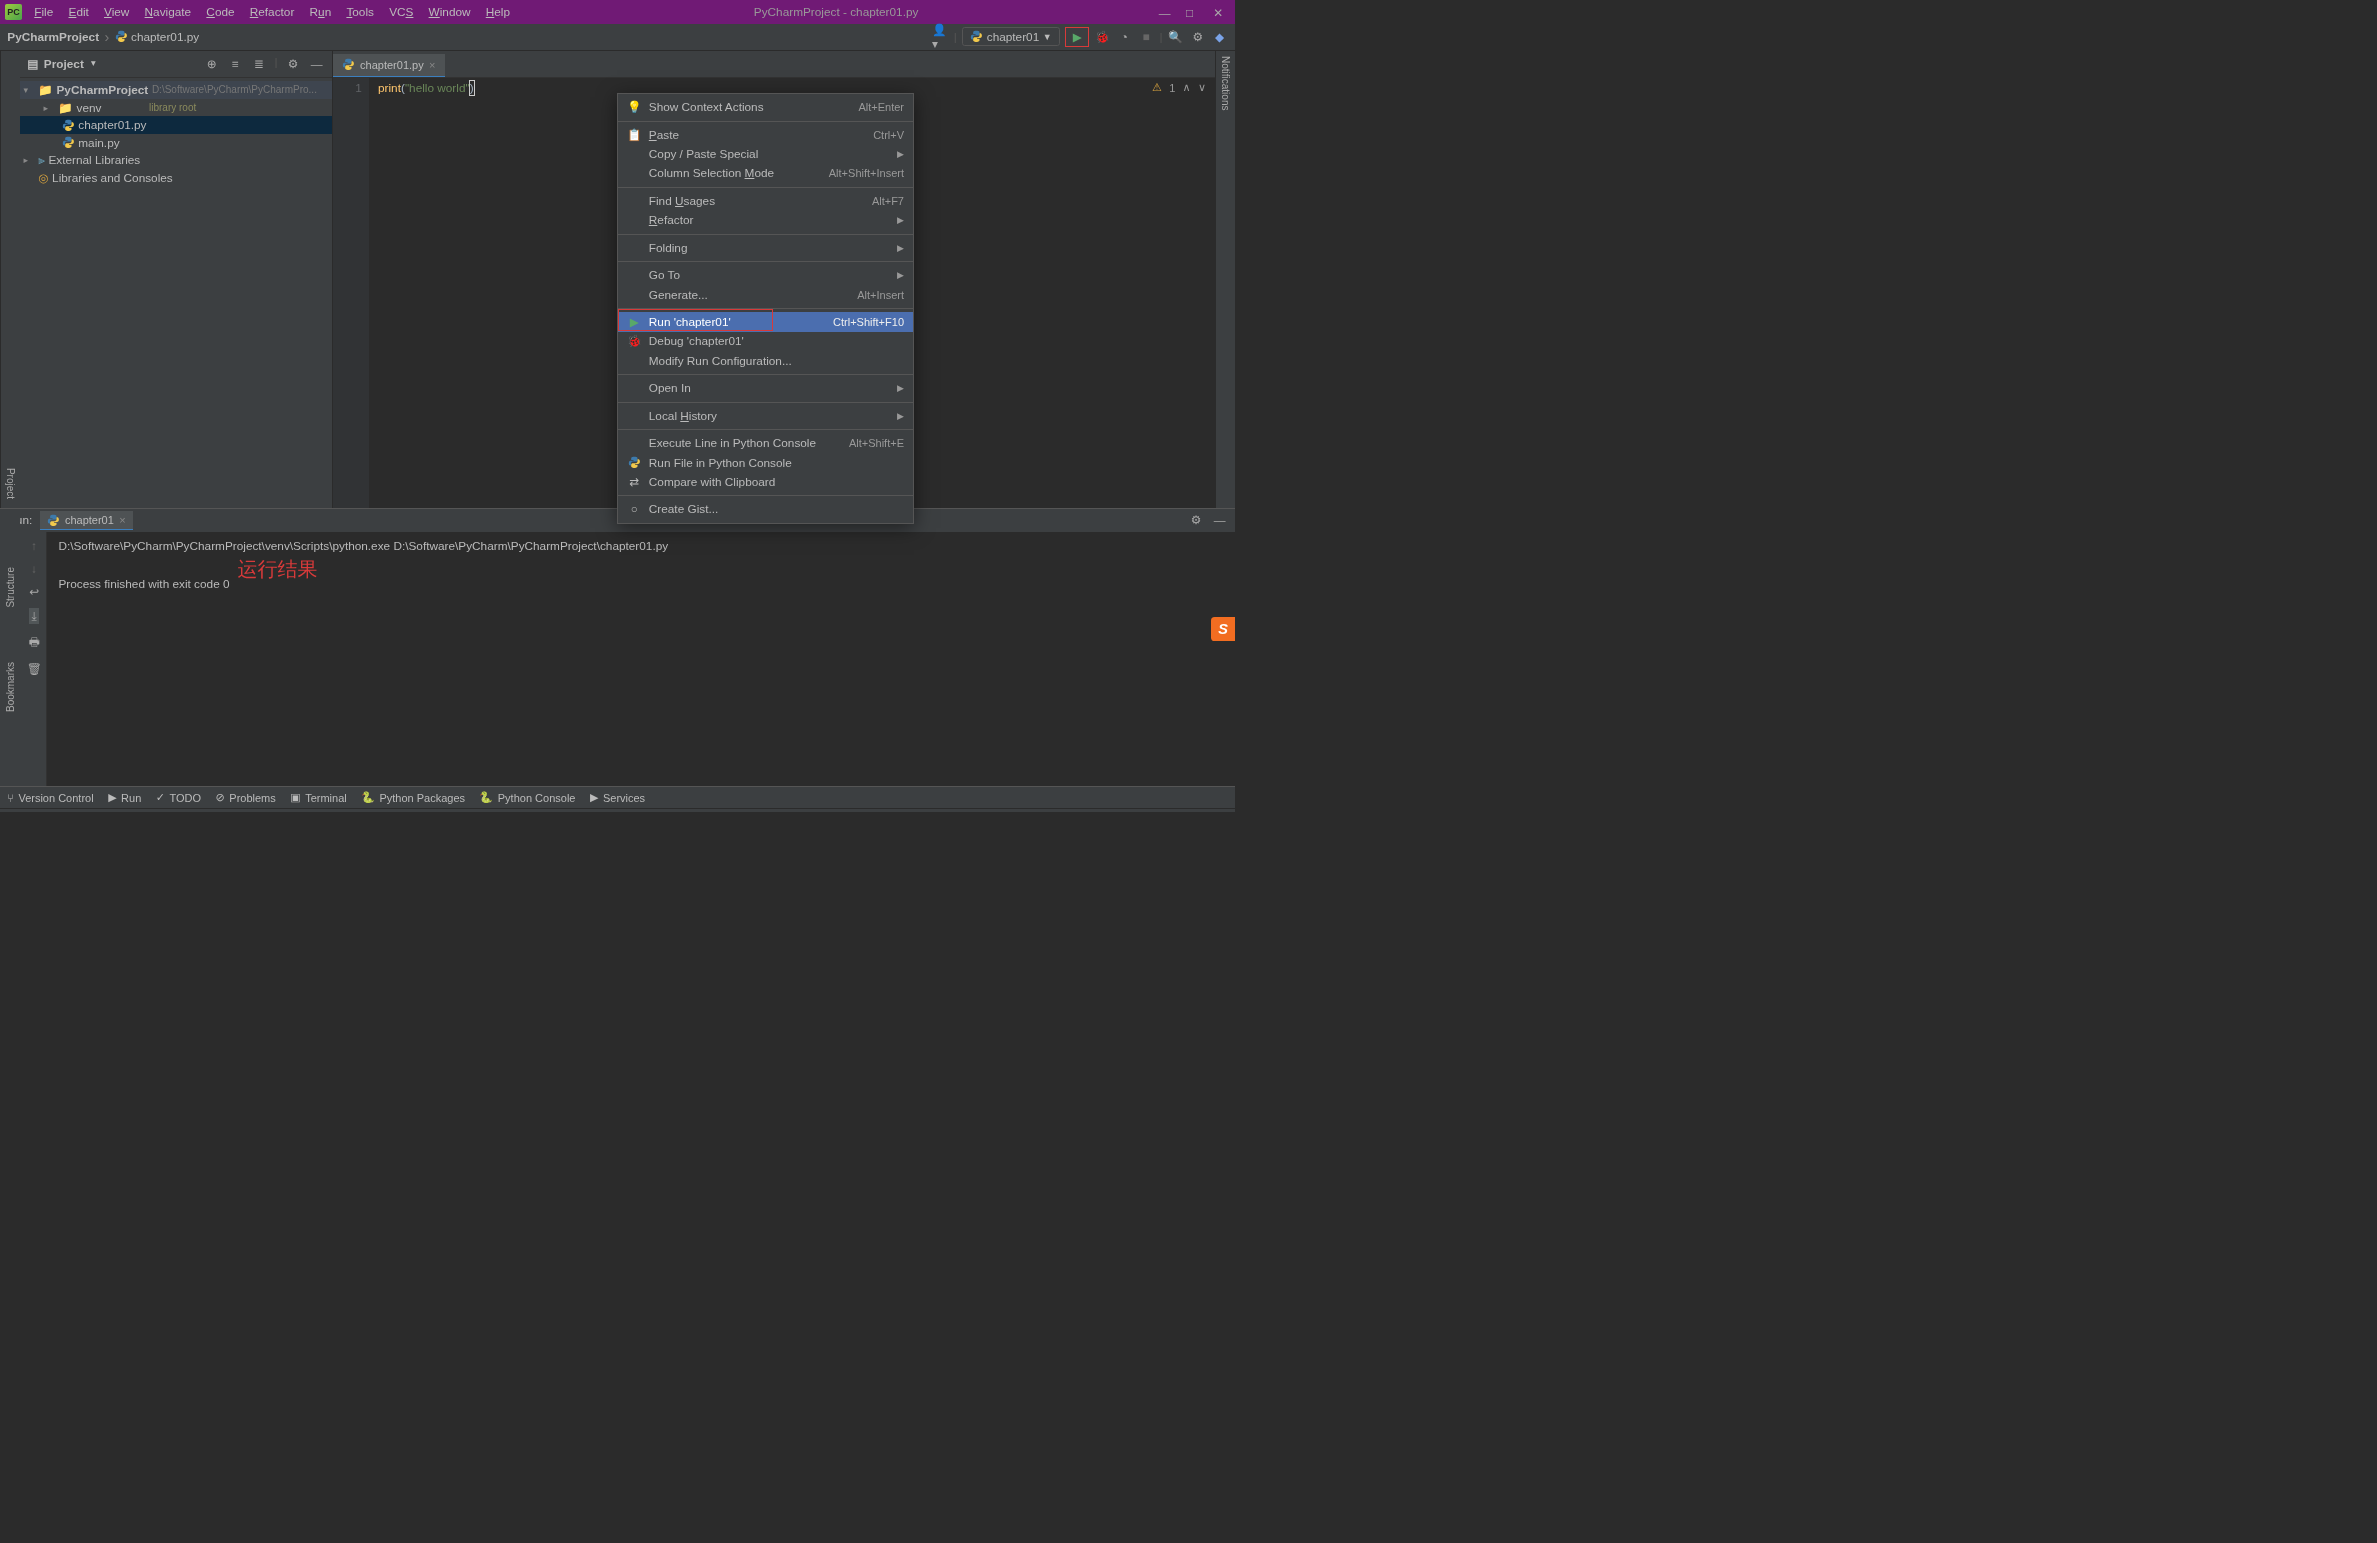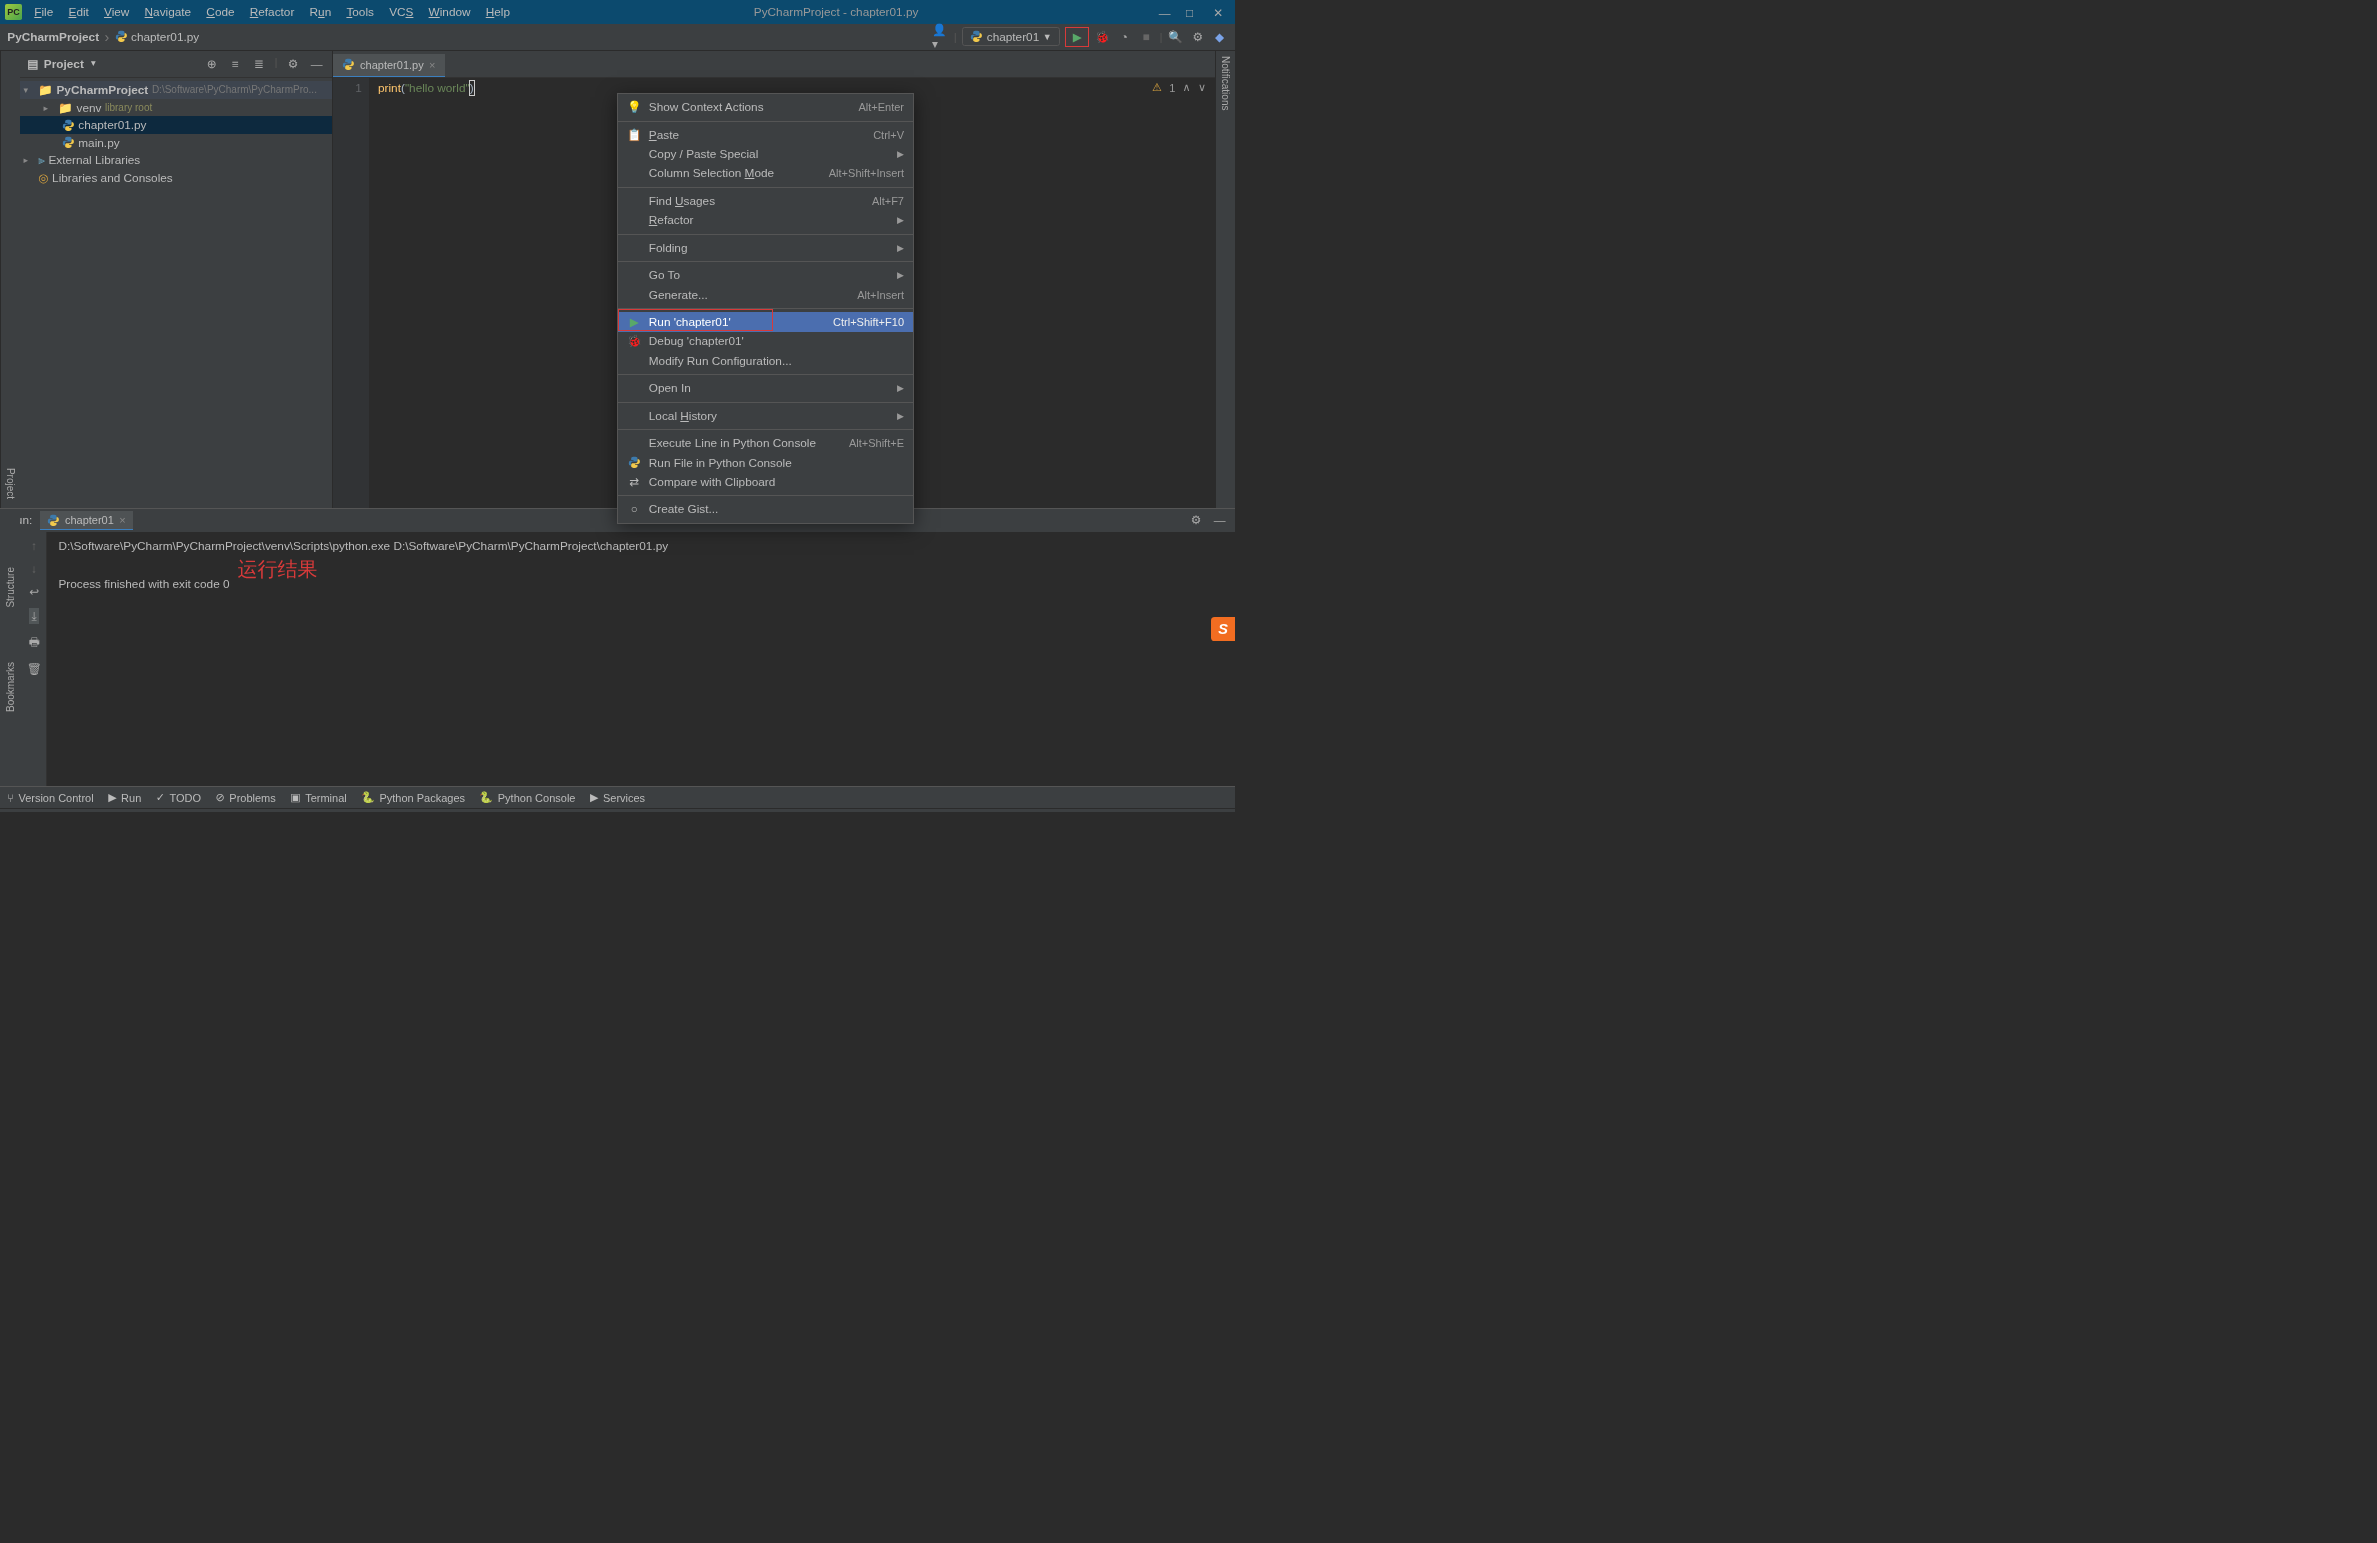--- a/index.html
+++ b/index.html
@@ -1,18 +1,18 @@
 <!DOCTYPE html>
 <html style="font-size:14.5px"><head>
 <meta charset="utf-8">
 <style>
 * { margin:0; padding:0; box-sizing:border-box; font-family:"Segoe UI",Arial,sans-serif; }
 body { background:#2b2b2b; color:#bbb; font-size:11.8px; overflow:hidden; width:1235px; height:812px; position:relative; }
 
-.title-bar { height:23.6px; background:#0c4a6e; display:flex; align-items:center; padding:0 5.4px; color:#bbb; }
+.title-bar { height:23.6px; background:#701a75; display:flex; align-items:center; padding:0 5.4px; color:#bbb; }
 .app-icon { width:16.3px; height:16.3px; background:linear-gradient(135deg,#a0c93f 0,#4aa44a 100%); border-radius:1.8px; margin-right:9px; display:flex; align-items:center; justify-content:center; font-size:9px; font-weight:bold; color:#222; }
 .menu-bar { display:flex; gap:8px; }
 .menu-item { cursor:pointer; padding:1.8px 3.6px; }
 .menu-item u { text-decoration:underline; }
 .title-text { flex:1; text-align:center; color:#999; }
 .window-controls { display:flex; gap:16.3px; margin-right:5.4px; }
 .wc-btn { width:11px; height:11px; cursor:pointer; color:#aaa; }
 
 .nav-bar { height:27px; background:#3c3f41; border-bottom:0.9px solid #2b2b2b; display:flex; align-items:center; padding:0 7.3px; }
 .breadcrumb { display:flex; align-items:center; gap:5.4px; }
@@ -35,21 +35,21 @@
 .proj-tools { margin-left:auto; display:flex; gap:7.3px; }
 .tree { padding:3.6px 0; font-size:11.8px; }
 .tree-row { display:flex; align-items:center; padding:1.8px 3.6px; gap:3.6px; white-space:nowrap; cursor:pointer; }
 .tree-row.sel { background:#4b6eaf22; }
 .tree-row.highlight { background:#0d293e; }
 .tree-indent-1 { padding-left:23.6px; }
 .tree-indent-2 { padding-left:42px; }
 .fold-icon { width:11px; color:#888; font-size:9px; }
 .dir-icon { color:#8a9199; }
 .py-icon-svg { width:12.7px; height:12.7px; }
-.lib-text { color:#8a8a5c; font-size:10px; }
+.lib-text { color:#8a8a5c; font-size:10px;margin-left:44px; }
 
 .editor-area { flex:1; background:#2b2b2b; display:flex; flex-direction:column; }
 .editor-tabs { height:27px; background:#3c3f41; display:flex; align-items:flex-end; border-bottom:0.9px solid #323232; }
 .editor-tab { display:flex; align-items:center; gap:5.4px; padding:4.5px 9px; background:#4e5254; border-bottom:1.8px solid #3b7fbf; font-size:11px; }
 .editor-body { flex:1; display:flex; position:relative; }
 .gutter-ln { width:36px; background:#313335; color:#606366; text-align:right; padding:3.6px 7.3px 0 0; font-family:Consolas,monospace; font-size:11.8px; }
 .code-area { flex:1; padding:3.6px 9px 0 9px; font-family:Consolas,monospace; font-size:11.8px; position:relative; }
 .kw-fn { color:#ffc66d; }
 .kw-str { color:#6a8759; }
 .kw-paren { color:#a9b7c6; }

